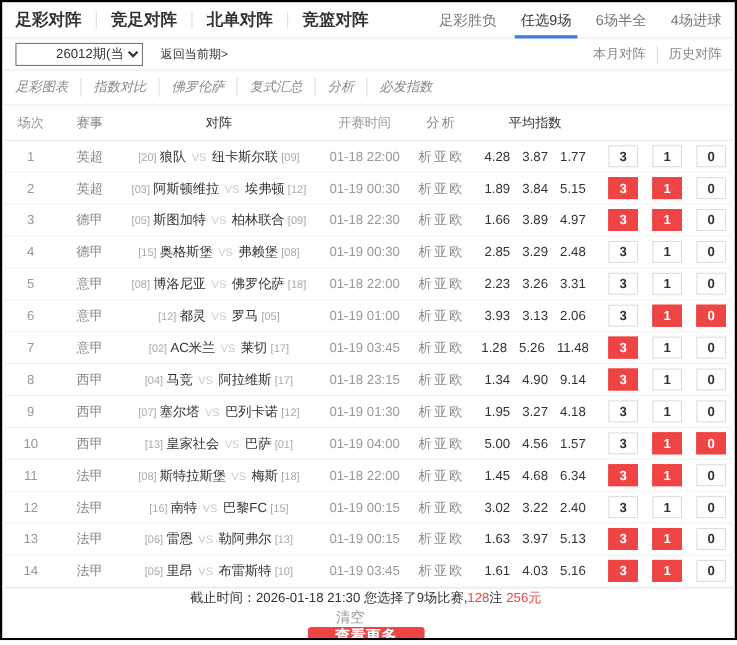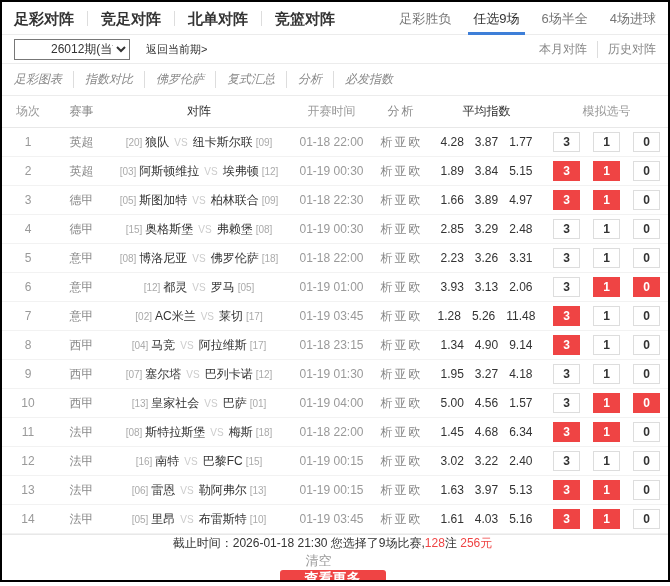--- a/index.html
+++ b/index.html
@@ -97,21 +97,20 @@
     </div>
 
   <div>
     <div class="thead">
         <div class="cell c-seq">场次</div>
         <div class="cell c-league">赛事</div>
         <div class="cell c-match">对阵</div>
         <div class="cell c-time">开赛时间</div>
         <div class="cell c-ana">分析</div>
         <div class="cell c-odds">平均指数</div>
-        <div class="cell c-picks">模拟选号</div>
       </div>
     <div>
         <div class="trow">
           <div class="cell c-seq">1</div>
           <div class="cell c-league">英超</div>
           <div class="cell c-match"><span class="rank">[20]</span><span class="team">狼队</span><span class="vs">VS</span><span class="team">纽卡斯尔联</span><span class="rank">[09]</span></div>
           <div class="cell c-time">01-18 22:00</div>
           <div class="cell c-ana">析亚欧</div>
           <div class="cell c-odds">
             <span class="odd">4.28</span>

